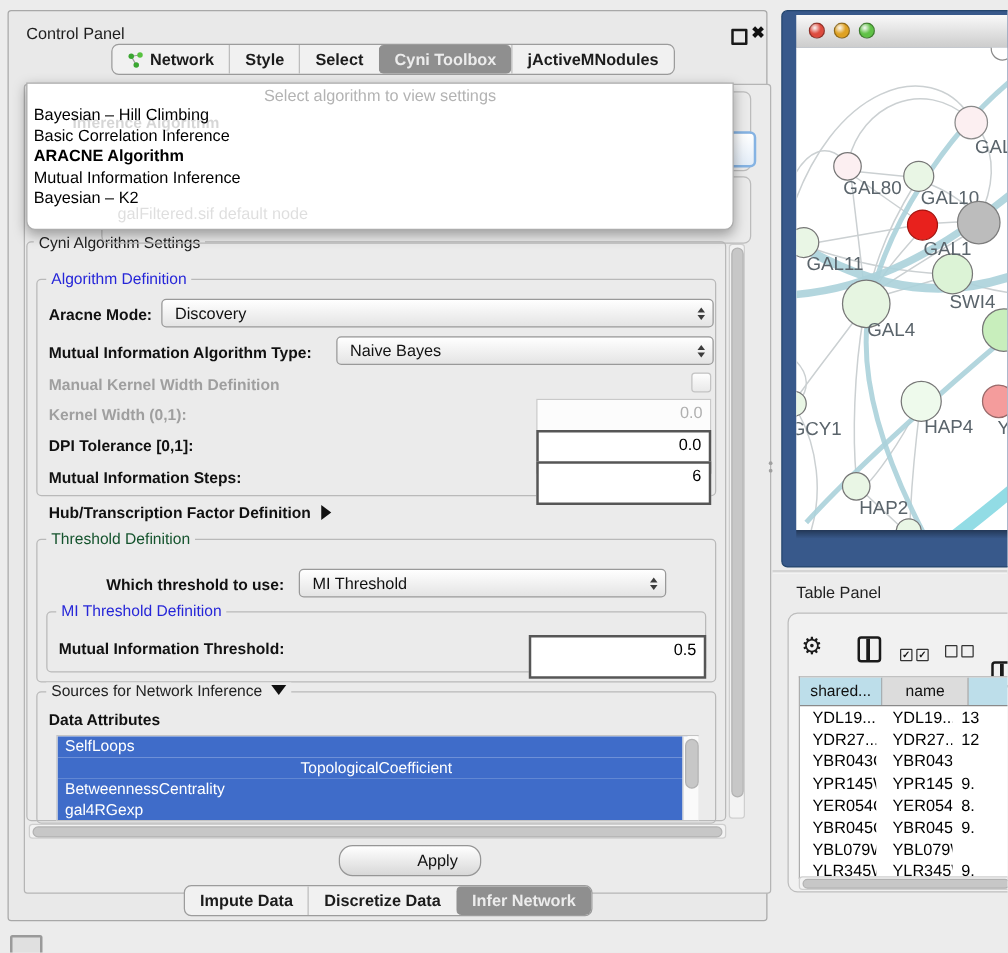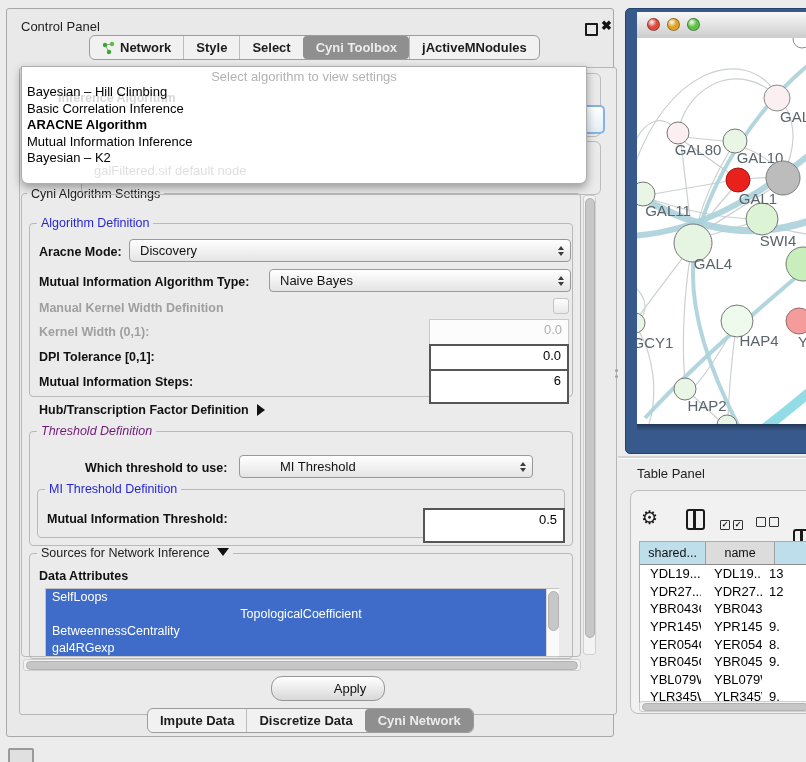--- a/index.html
+++ b/index.html
@@ -30,21 +30,21 @@
   .popup{left:14px;top:57px;width:564px;height:116px;background:#fff;border:1px solid #adadad;
          border-radius:0 0 7px 7px;box-shadow:0 4px 10px rgba(0,0,0,.35);z-index:30;}
   .popup .prompt{text-align:center;font-size:13px;color:#b3b3b3;padding-top:2px;height:15px;}
   .popup .item{font-size:13px;color:#000;padding-left:5px;height:16.5px;line-height:16.5px;}
   .popup .item.bold{font-weight:bold;}
   .ghost{position:absolute;color:#444;opacity:.17;pointer-events:none;}
   
   .group{border:1px solid #b9b9b9;border-radius:4px;}
   .gtitle{position:absolute;background:#ebebeb;padding:0 4px;font-size:12.5px;color:#222;}
   .gtitle.blue{color:#2626d8;}
-  .gtitle.green{color:#701a75;font-style:italic;}
+  .gtitle.green{color:#14532d;}
   .lbl{font-size:12.5px;font-weight:bold;color:#111;white-space:nowrap;}
   .lbl.dis{color:#9f9f9f;}
   
   .combo{display:flex;align-items:center;background:linear-gradient(#ffffff,#e4e4e4);
          border:1px solid #999;border-radius:4px;height:23px;box-sizing:border-box;}
   .combo-text{flex:1;font-size:13px;color:#111;padding-left:10px;}
   .combo-arr{width:18px;display:flex;flex-direction:column;align-items:center;gap:2px;}
   .arr-up{width:0;height:0;border-left:3.5px solid transparent;border-right:3.5px solid transparent;
           border-bottom:4.5px solid #3c3c3c;}
   .arr-dn{width:0;height:0;border-left:3.5px solid transparent;border-right:3.5px solid transparent;
@@ -173,21 +173,21 @@
 
   <span class="abs lbl" style="left:32px;top:366px;">Mutual Information Steps:</span>
   <div class="abs field" style="left:422px;top:360px;width:140px;">6</div>
 
   <span class="abs lbl" style="left:32px;top:394px;"><span>Hub/Transcription Factor Definition</span><span class="tri-right"></span></span>
 
   <div class="abs group" style="left:22px;top:422px;width:542px;height:113px;"></div>
   <span class="gtitle green" style="left:30px;top:415px;">Threshold Definition</span>
 
   <span class="abs lbl" style="left:78px;top:452px;">Which threshold to use:</span>
-  <div class="abs combo" style="left:232px;top:446px;width:294px;padding-left:30px;">
+  <div class="abs combo" style="left:232px;top:446px;width:294px;">
     <span class="combo-text">MI Threshold</span>
     <span class="combo-arr">
       <span class="arr-up"></span>
         <span class="arr-dn"></span>
       </span>
   </div>
 
   <div class="abs group" style="left:30px;top:480px;width:526px;height:47px;"></div>
   <span class="gtitle blue" style="left:38px;top:473px;">MI Threshold Definition</span>
   <span class="abs lbl" style="left:40px;top:503px;">Mutual Information Threshold:</span>
@@ -217,21 +217,21 @@
   <div class="abs btn" style="left:264px;top:667px;width:68px;height:23px;">Apply</div>
 
   <div class="abs tabstrip" id="bottom-tabs" style="left:140px;top:699px;">
       <div class="tab">
         <span>Impute Data</span>
       </div>
       <div class="tab">
         <span>Discretize Data</span>
       </div>
       <div class="tab sel">
-        <span>Cyni Network</span>
+        <span>Infer Network</span>
       </div>
     </div>
 
   <div class="abs popup">
     <div class="ghost lbl" style="left:36px;top:24px;">Inference Algorithm</div>
     <div class="ghost" style="left:72px;top:96px;font-size:13px;">galFiltered.sif default node</div>
     <div class="prompt">Select algorithm to view settings</div>
     <div id="dd-items">
         <div class="item">Bayesian – Hill Climbing</div>
         <div class="item">Basic Correlation Inference</div>

